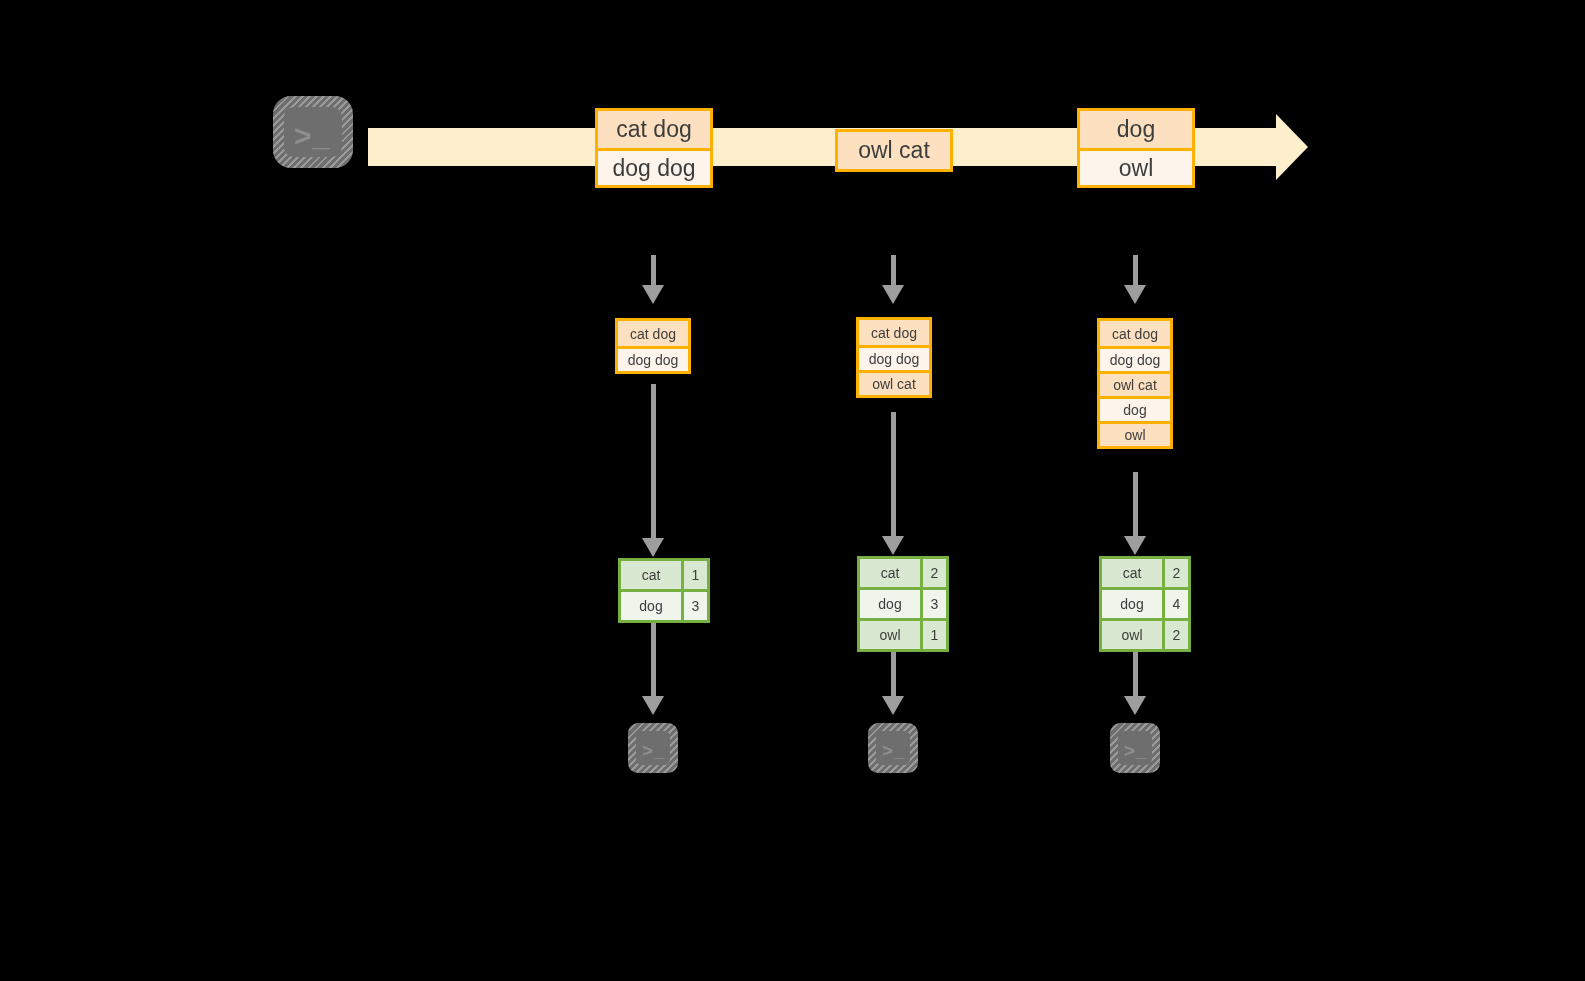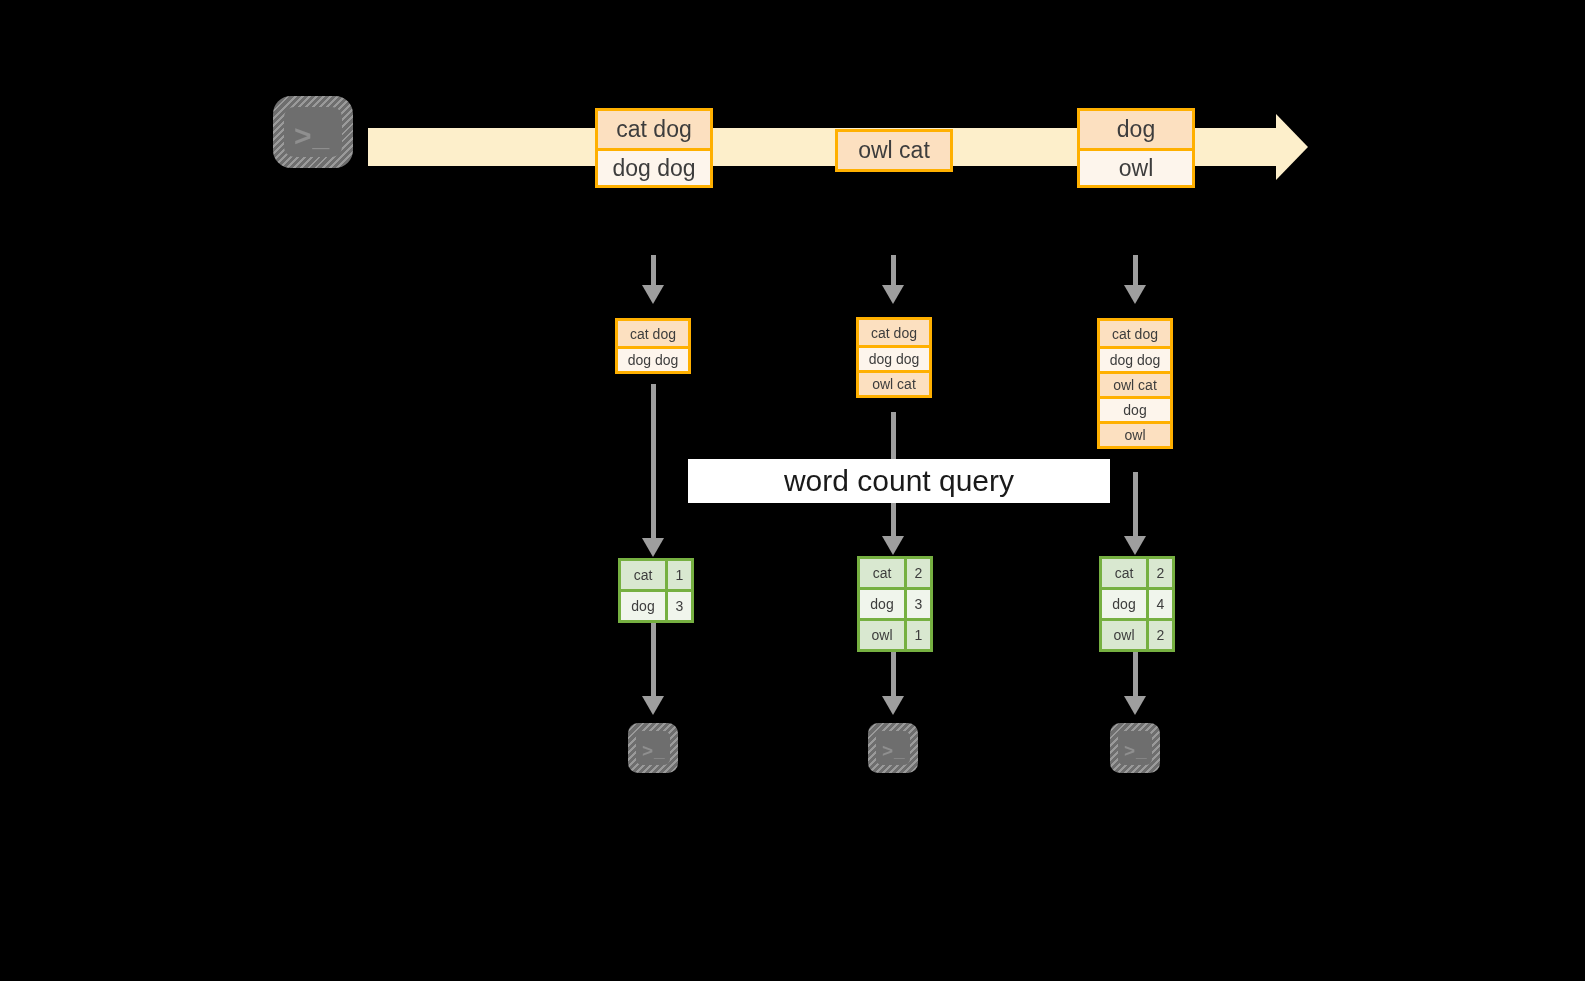--- a/index.html
+++ b/index.html
@@ -127,21 +127,21 @@
   .restable .row .k,
   .restable .row .v {
     box-sizing: border-box;
     display: flex;
     align-items: center;
     justify-content: center;
     font-size: 14px;
     color: #3d3d3d;
     white-space: nowrap;
   }
-  .restable .row .k { width: 44px; }
+  .restable .row .k { width: 60px; }
   .restable .row .v { width: 26px; border-left: 3px solid #76b041; }
   .restable .row.dark  .k, .restable .row.dark  .v { background: #d9e8d0; }
   .restable .row.light .k, .restable .row.light .v { background: #f0f5ec; }
 
   
   .vline {
     position: absolute;
     width: 5px;
     background: #9e9e9e;
     z-index: 2;
@@ -304,17 +304,14 @@
 
   <div class="vline" style="left:1133px; top:650px; height:55px;"></div>
   <div class="vhead" style="left:1124px; top:696px;"></div>
 
   <div class="terminal small" style="left:1110px; top:723px;">
     <div class="hatch"></div>
     <div class="inner"></div>
     <div class="prompt">&gt;_</div>
   </div>
 
-  <div class="query-banner" style="left:688px; top:459px; width:422px; height:44px;">
-    <span>word count query</span>
-  </div>
 
 </div>
 
 </body></html>

